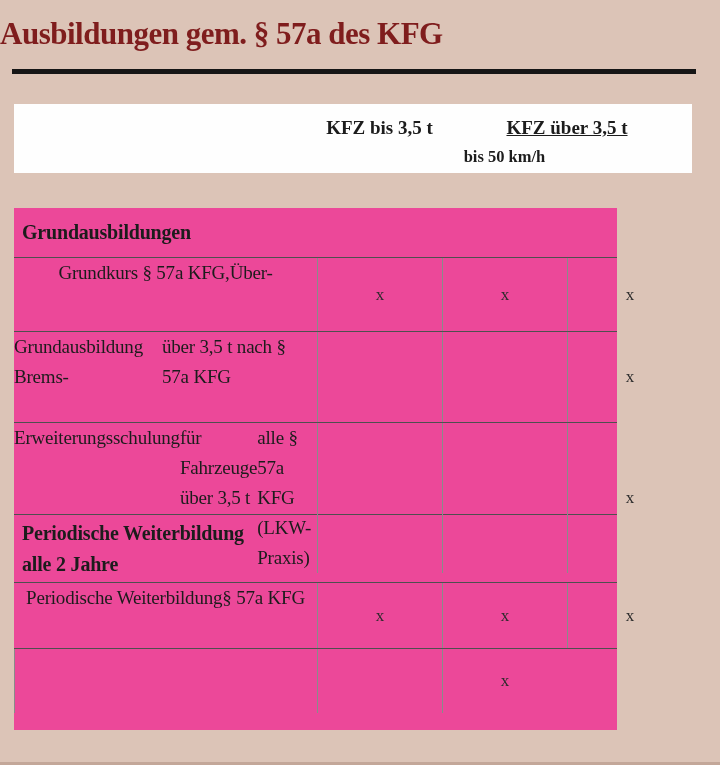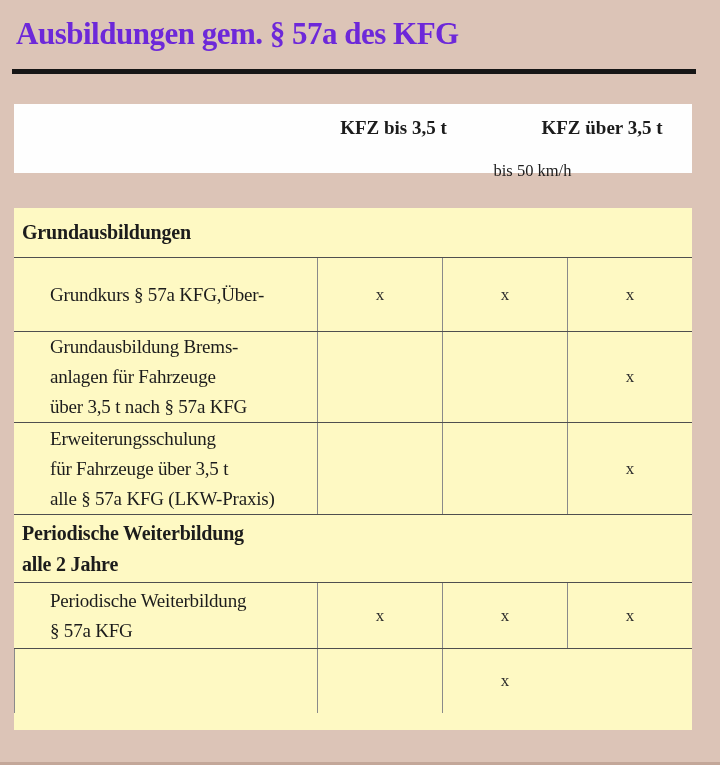--- a/index.html
+++ b/index.html
@@ -11,26 +11,26 @@
     width: 720px;
     height: 765px;
     position: relative;
     overflow: hidden;
     background: #dcc4b7;
     font-family: "Liberation Serif", serif;
     color: #1c1c1c;
   }
   .doc-title {
     position: absolute;
-    left: 16px;
+    left: 0;
     top: 16px;
     font-size: 31px;
     font-weight: bold;
     letter-spacing: -0.5px;
-    color: #6d28d9;
+    color: #7f1d1d;
     white-space: nowrap;
   }
   .title-rule {
     position: absolute;
     left: 12px;
     top: 69px;
     width: 684px;
     height: 5px;
     background: #161616;
   }
@@ -38,49 +38,48 @@
   .header-band {
     position: absolute;
     left: 14px;
     top: 104px;
     width: 678px;
     height: 69px;
     background: #fefefe;
     display: grid;
     grid-template-columns: 303px 125px 125px 125px;
     grid-template-rows: 36px 33px;
-    gap: 14px;
   }
   .hb-main {
     font-weight: bold;
     font-size: 19px;
     display: flex;
     align-items: flex-end;
     justify-content: center;
     white-space: nowrap;
     padding-bottom: 1px;
   }
-  .hb-span2 { grid-column: 3 / 5; }
+  .hb-span2 { grid-column: 3 / 5; text-decoration: underline; }
   .hb-sub {
-    font-weight: normal;
+    font-weight: bold;
     font-size: 16.5px;
     display: flex;
     align-items: center;
     justify-content: center;
     white-space: nowrap;
   }
   .hb-sub-bis   { grid-column: 3; grid-row: 2; }
   .hb-sub-ueber { grid-column: 4; grid-row: 2; }
   
   .kfg-table {
     position: absolute;
     left: 14px;
     top: 208px;
-    width: 678px;
-    background: #fef9c3;
+    width: 603px;
+    background: #ec4899;
   }
   .trow {
     display: grid;
     grid-template-columns: 303px 125px 125px 125px;
     border-bottom: 1.5px solid #4f4f4f;
     box-sizing: border-box;
   }
   .srow {
     display: block;
     border-bottom: 1.5px solid #4f4f4f;
@@ -88,28 +87,26 @@
   }
   .h50 { height: 50px; }
   .h74 { height: 74px; }
   .h91 { height: 91px; }
   .h92 { height: 92px; font-family: Liberation Serif, serif; }
   .h68 { height: 68px; }
   .h66 { height: 66px; }
   .h64 { height: 64px; }
   .no-bb { border-bottom: none; }
   .row-label {
-    padding-left: 8px;
     font-size: 19px;
     line-height: 30px;
     display: flex;
-    flex-direction: column;
+    flex-direction: row;
     justify-content: center;
     letter-spacing: -0.2px;
-    margin-left: 28px;
   }
   .section-label {
     padding-left: 8px;
     font-weight: bold;
     font-size: 20px;
     line-height: 31px;
     height: 100%;
     display: flex;
     flex-direction: column;
     justify-content: center;
@@ -160,21 +157,20 @@
       <span>Grundkurs § 57a KFG,Über-</span>
     </div>
     <div class="mark-cell">x</div>
     <div class="mark-cell">x</div>
     <div class="mark-cell">x</div>
   </div>
 
   <div class="trow h91">
     <div class="row-label">
       <span>Grundausbildung Brems-</span>
-      <span>anlagen für Fahrzeuge</span>
       <span>über 3,5 t nach § 57a KFG</span>
     </div>
     <div class="mark-cell"></div>
     <div class="mark-cell"></div>
     <div class="mark-cell">x</div>
   </div>
 
   <div class="trow h92">
     <div class="row-label">
       <span>Erweiterungsschulung</span>

